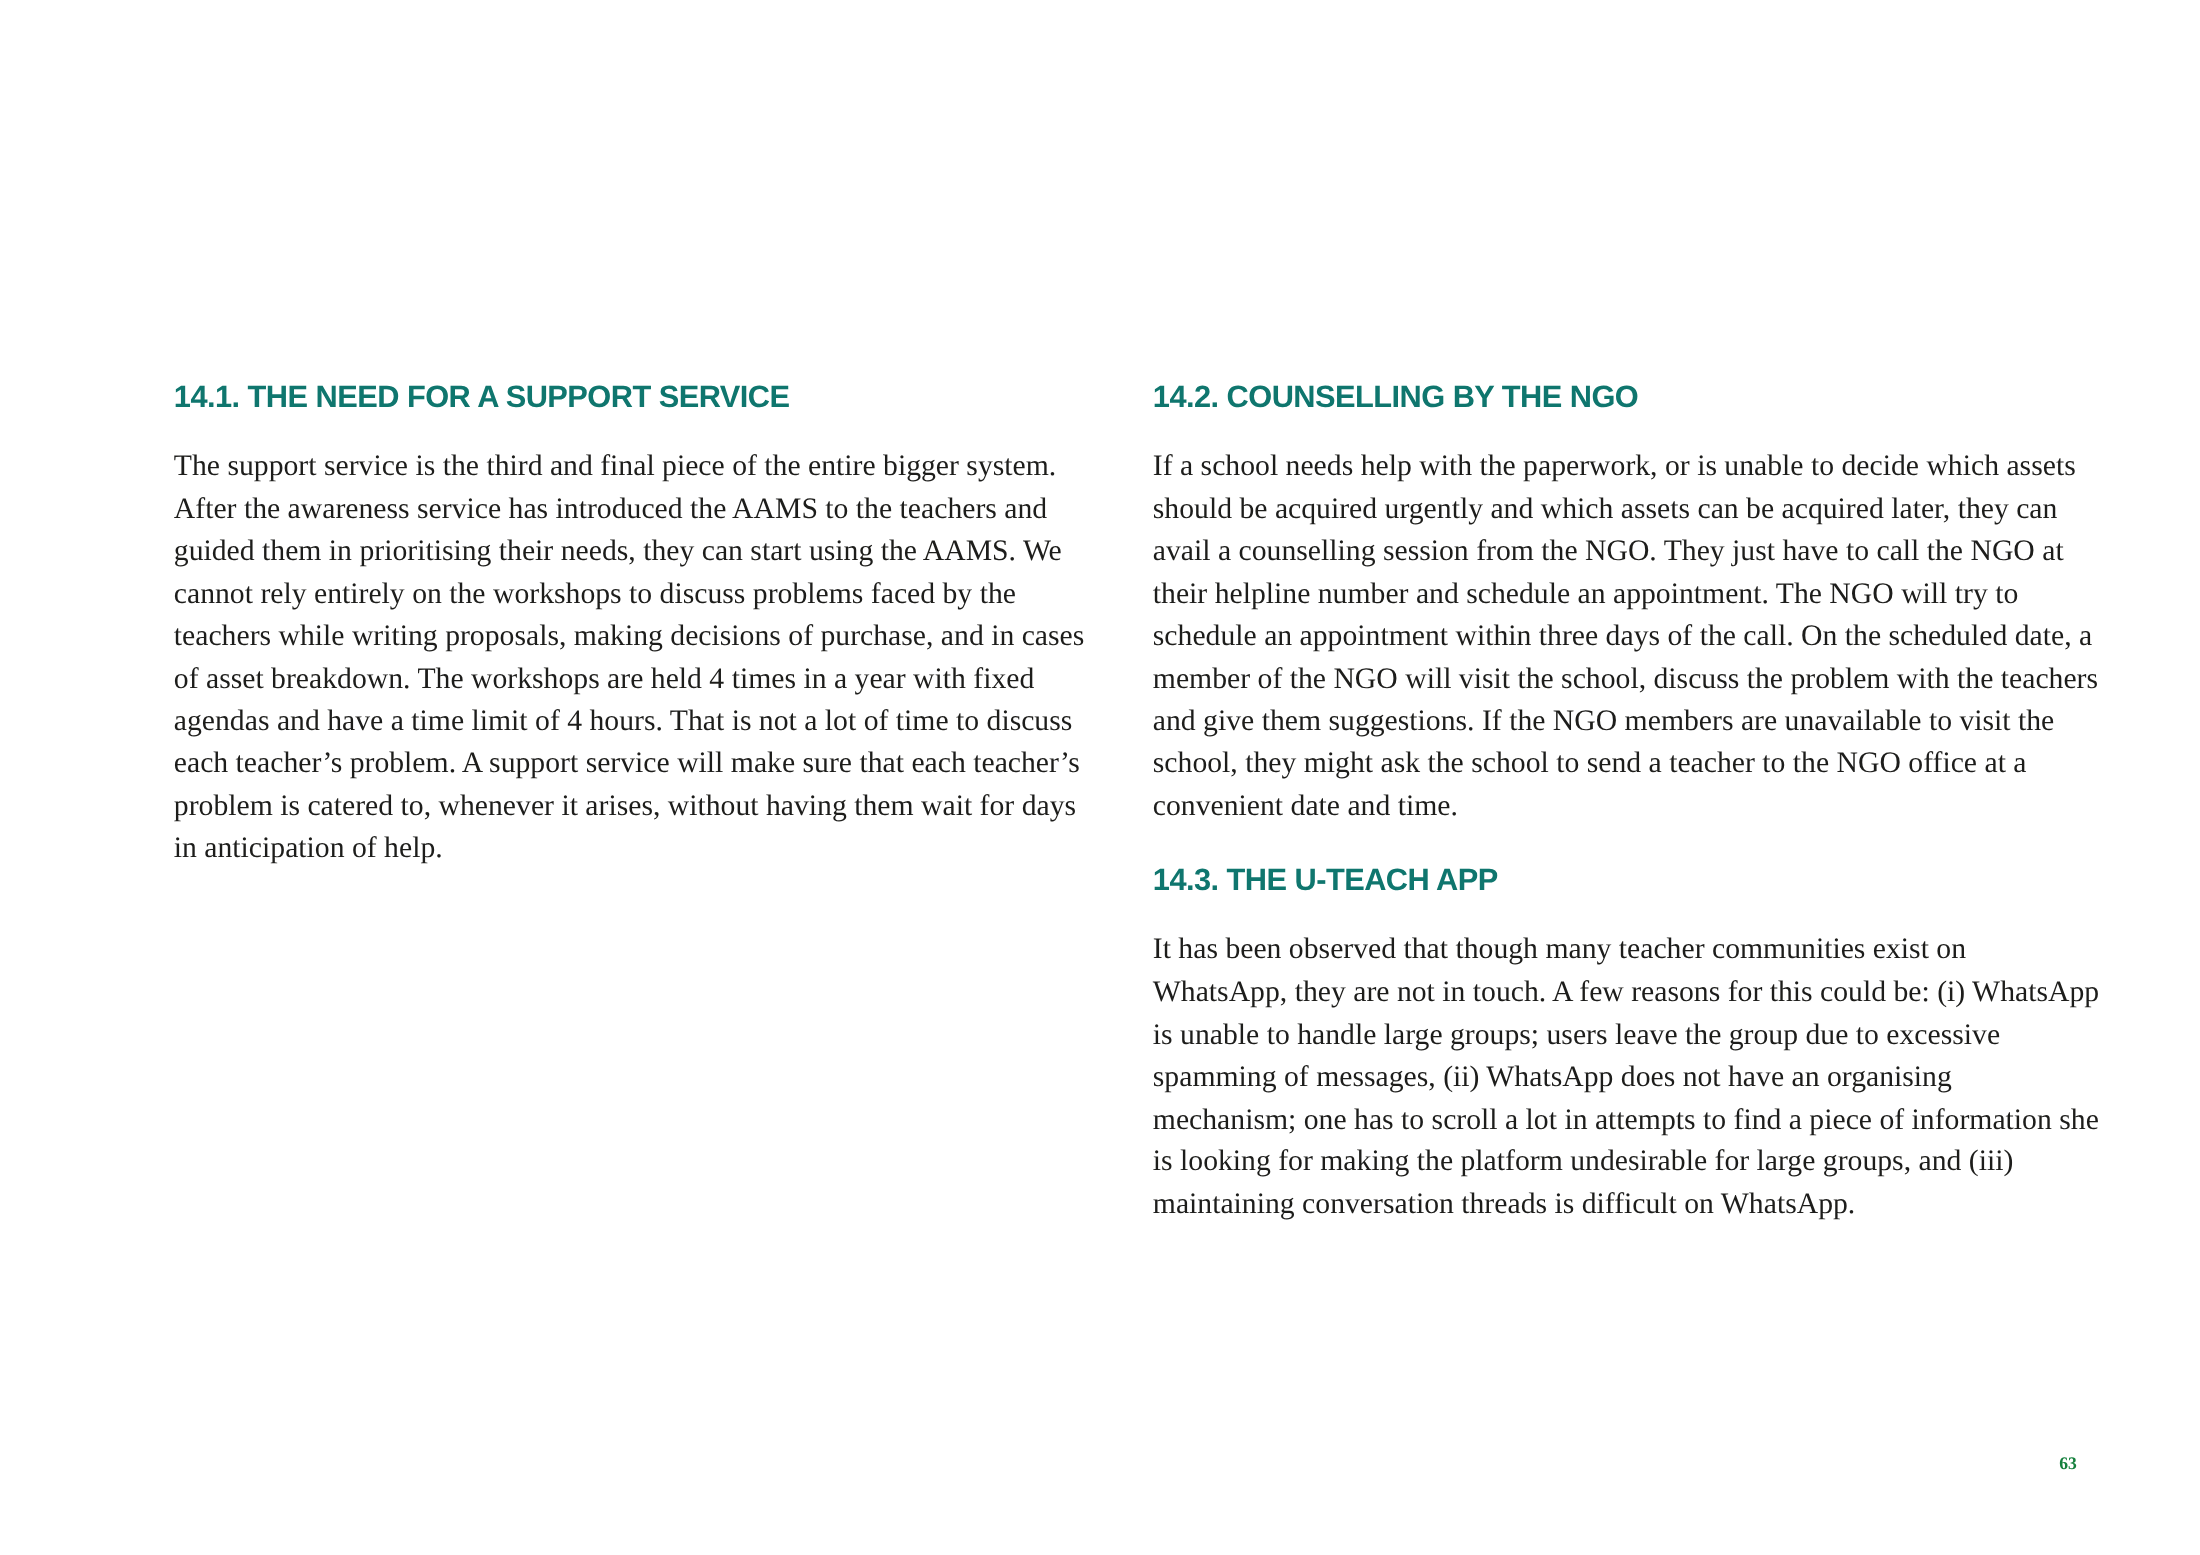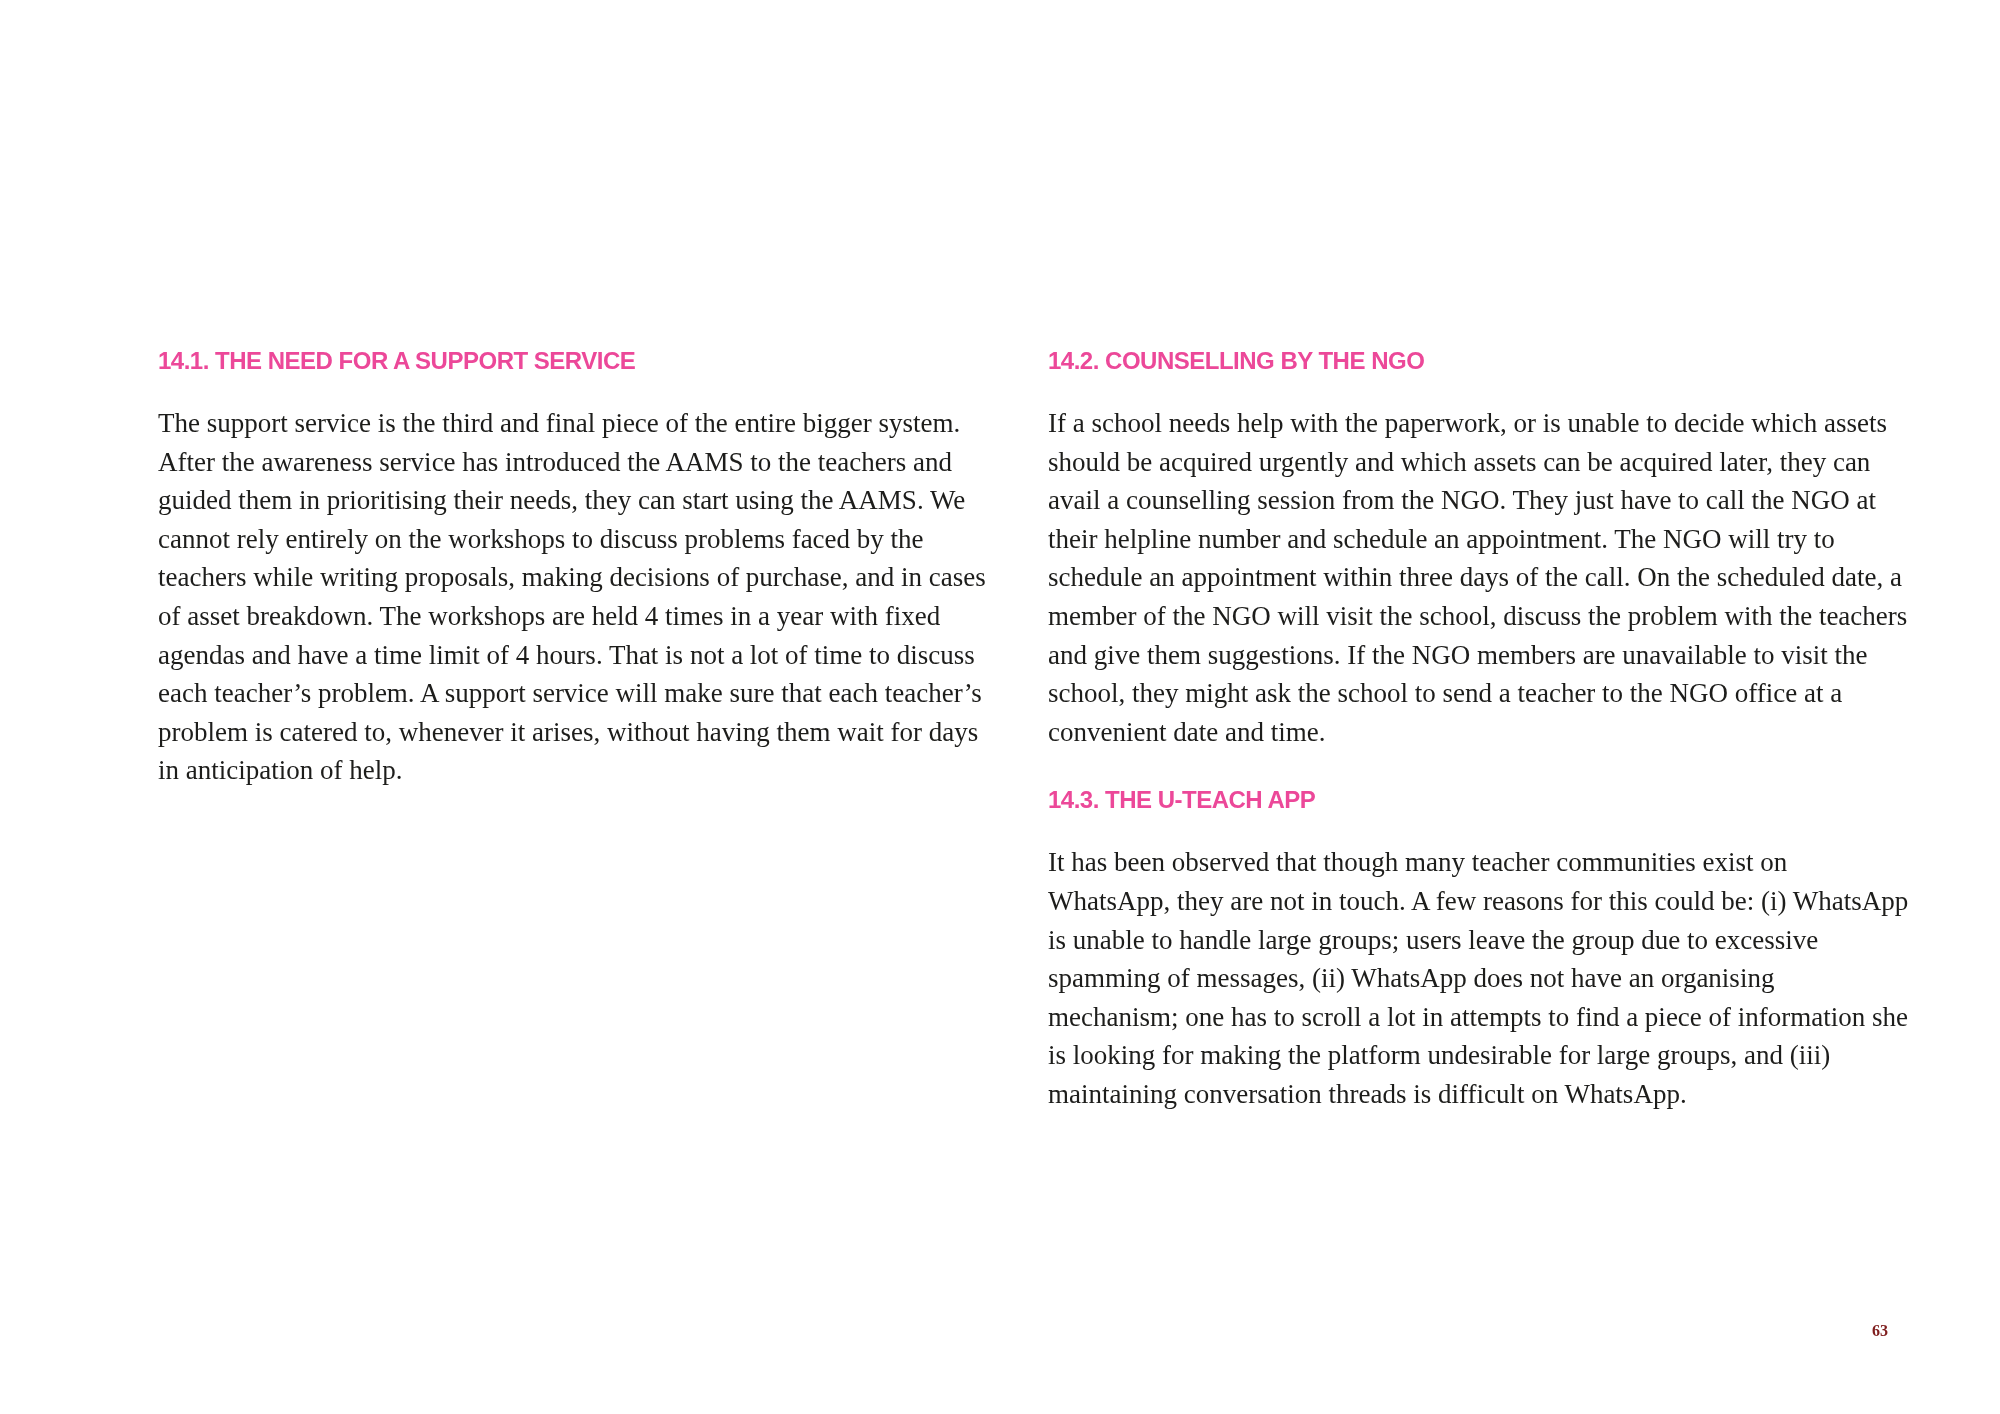--- a/index.html
+++ b/index.html
@@ -35,46 +35,46 @@
     left: 158px;
     width: 848px;
   }
   .column.right {
     left: 1048px;
     width: 862px;
   }
   .section-heading {
     margin: 0 0 27px 0;
     font-family: "Liberation Sans", sans-serif;
-    font-size: 24px;
+    font-size: 28px;
     font-weight: 700;
     letter-spacing: -0.5px;
     line-height: 32px;
-    color: #ec4899;
+    color: #0f766e;
     white-space: nowrap;
   }
   .section-heading.spaced {
     margin-top: 28px;
   }
   .body-para {
     margin: 0 0 33px 0;
     font-family: "Liberation Serif", serif;
     font-size: 27px;
     line-height: 38.6px;
     color: #1d1d1b;
     text-align: left;
   }
   .page-number {
     position: absolute;
     left: 1872px;
     top: 1322px;
     font-family: "Liberation Serif", serif;
     font-size: 16px;
     font-weight: 700;
-    color: #7f1d1d;
+    color: #15803d;
   }
 </style>
 </head>
 <body>
 
 <div class="page">
 
 
   <div class="column left">
     <h2 class="section-heading">14.1. THE NEED FOR A SUPPORT SERVICE</h2>

